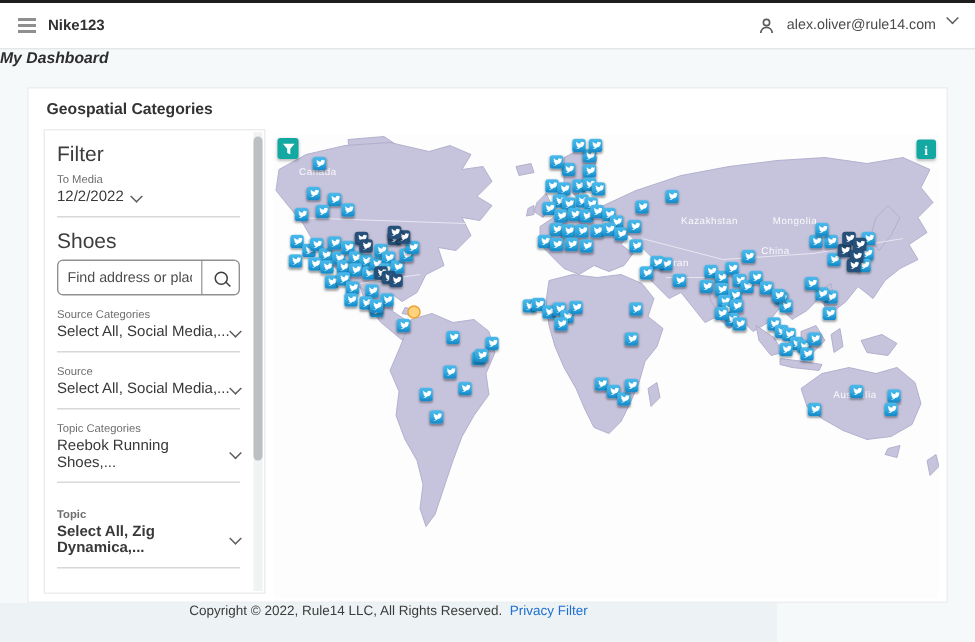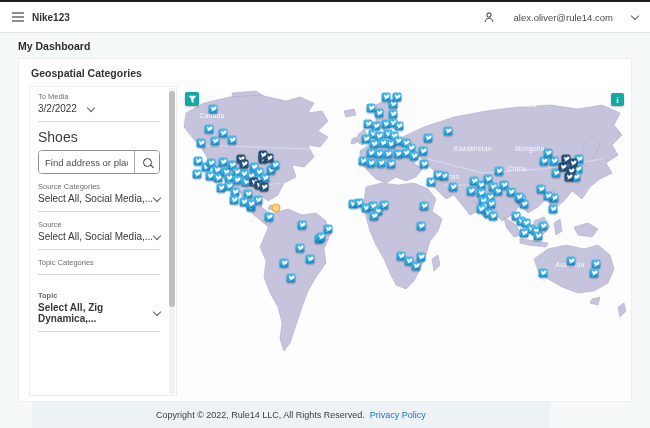--- a/index.html
+++ b/index.html
@@ -5,25 +5,25 @@
   html,body{margin:0;padding:0;}
   body{width:650px;height:428px;background:#f6f9fa;font-family:"Liberation Sans",sans-serif;
        -webkit-font-smoothing:antialiased;position:relative;overflow:hidden;}
   .topline{height:2px;background:#1d1d1f;}
   
   .header{height:30px;background:#fff;border-bottom:1px solid #e3e7e8;display:flex;align-items:center;padding:0 12px;}
   .burger{display:flex;flex-direction:column;gap:2px;cursor:pointer;}
   .burger span{display:block;width:12px;height:2px;background:#8f8f8f;}
   .brand{margin-left:8px;font-size:10px;font-weight:bold;color:#323232;}
   .spacer{flex:1;}
-  .usermenu{display:flex;align-items:center;gap:19px;color:#4a4a4a;font-size:9.5px;cursor:pointer;}
+  .usermenu{display:flex;gap:8px;color:#4a4a4a;font-size:9.5px;cursor:pointer;}
   .chev{width:5px;height:5px;border-right:1.3px solid #5c5c5c;border-bottom:1.3px solid #5c5c5c;
         transform:rotate(45deg);display:inline-block;flex:none;margin-top:-2px;}
   
-  .crumbrow{height:26px;display:flex;align-items:center;padding-left:18px;}
+  .crumbrow{height:26px;display:flex;font-style:italic;}
   .crumb{font-size:10.5px;font-weight:700;color:#2e2e2e;cursor:pointer;}
   
   .card{position:absolute;left:18px;top:58px;width:614px;height:344px;background:#fff;border:1px solid #eceff0;box-sizing:border-box;}
   .cardtitle{position:absolute;left:12px;top:8px;font-size:10.5px;font-weight:700;color:#333;}
   
   .panel{position:absolute;left:10px;top:27px;width:148px;height:310px;border:1px solid #ededed;background:#fff;box-sizing:border-box;overflow:hidden;}
   .panel-inner{padding:5px 16px 0 8px;}
   .ph{font-size:14px;font-weight:400;color:#3d3d3d;margin:2px 0 5px 0;}
   .daterow{display:flex;gap:10px;}
   .datecol{width:56px;}
@@ -47,21 +47,21 @@
   .map svg.world{position:absolute;left:0;top:0;}
   .mapbtn{position:absolute;width:14px;height:14px;border-radius:2px;display:flex;align-items:center;justify-content:center;cursor:pointer;box-shadow:0 1px 2px rgba(0,0,0,.25);}
   .funnelbtn{left:3px;top:3px;}
   .infobtn{right:2px;top:4px;width:13px;height:13px;color:#fff;font-size:9px;font-weight:bold;font-family:"Liberation Serif",serif;}
   .maplabel{position:absolute;font-size:6.5px;color:rgba(255,255,255,.92);letter-spacing:.4px;transform:translate(-50%,-50%);pointer-events:none;white-space:nowrap;}
   .mk{position:absolute;width:9px;height:9px;border-radius:2px;transform:translate(-50%,-50%);
       box-shadow:0 1px 1.5px rgba(0,0,0,.35);display:flex;align-items:center;justify-content:center;cursor:pointer;}
   .mk svg{display:block;}
   .hl{position:absolute;width:9px;height:9px;border-radius:50%;transform:translate(-50%,-50%);box-sizing:border-box;cursor:pointer;}
   
-  .footer{position:absolute;left:0;bottom:0;width:518px;height:26px;background:#edf3f4;display:flex;align-items:center;justify-content:center;font-size:9px;color:#3c3c3c;margin-left:32px;}
+  .footer{position:absolute;left:0;bottom:0;width:518px;height:26px;background:#edf3f4;display:flex;align-items:flex-start;justify-content:center;font-size:9px;color:#3c3c3c;}
   .privacy{color:#1f6fd4;margin-left:5px;cursor:pointer;}
 </style>
 </head>
 <body>
 
 <div class="topline"></div>
 
 <div class="header">
   <div class="burger">
       <span></span>
@@ -82,25 +82,26 @@
 
 <div class="crumbrow">
   <span class="crumb">My Dashboard</span>
 </div>
 
 <div class="card">
   <div class="cardtitle">Geospatial Categories</div>
 
   <div class="panel">
     <div class="panel-inner">
+      <div class="ph">Filter</div>
       <div class="daterow">
         <div class="datecol">
           <div class="flabel">To Media</div>
           <div class="fvalue">
-            <span>3/2/2022</span>
+            <span>12/2/2022</span>
             <span class="chev"></span>
           </div>
         </div>
       </div>
       <hr class="divider">
 
       <div class="ph">Shoes</div>
       <div class="searchbox">
         <input type="text" placeholder="Find address or place" style="">
         <div class="sbtn">
@@ -121,20 +122,24 @@
         <div class="flabel">Source</div>
         <div class="fvalue">
           <span>Select All, Social Media,...</span>
           <span class="chev"></span>
         </div>
         <hr class="divider">
       </div>
 
       <div class="fieldblock">
         <div class="flabel">Topic Categories</div>
+        <div class="fvalue">
+          <span>Reebok Running Shoes,...</span>
+          <span class="chev"></span>
+        </div>
         <hr class="divider">
       </div>
 
       <div class="fieldblock gap">
         <div class="flabel">Topic</div>
         <div class="fvalue">
           <span>Select All, Zig Dynamica,...</span>
           <span class="chev"></span>
         </div>
         <hr class="divider">
@@ -973,14 +978,14 @@
       </svg>
     </div>
     <div class="mapbtn infobtn" style="background: rgb(20, 168, 162);">
       <span>i</span>
     </div>
   </div>
 </div>
 
 <div class="footer">
   <span>Copyright © 2022, Rule14 LLC, All Rights Reserved.</span>
-  <span class="privacy">Privacy Policy</span>
+  <span class="privacy">Privacy Filter</span>
 </div>
 
 </body></html>

